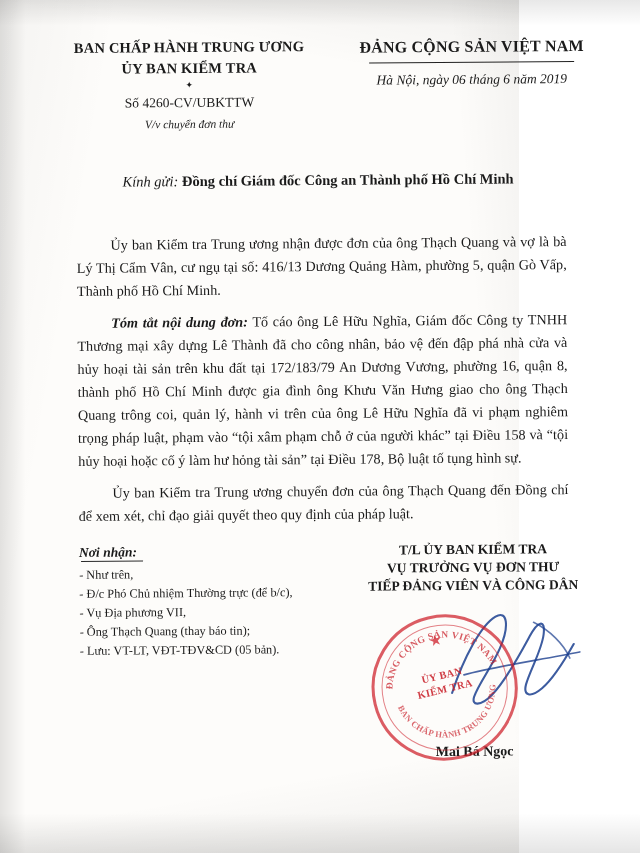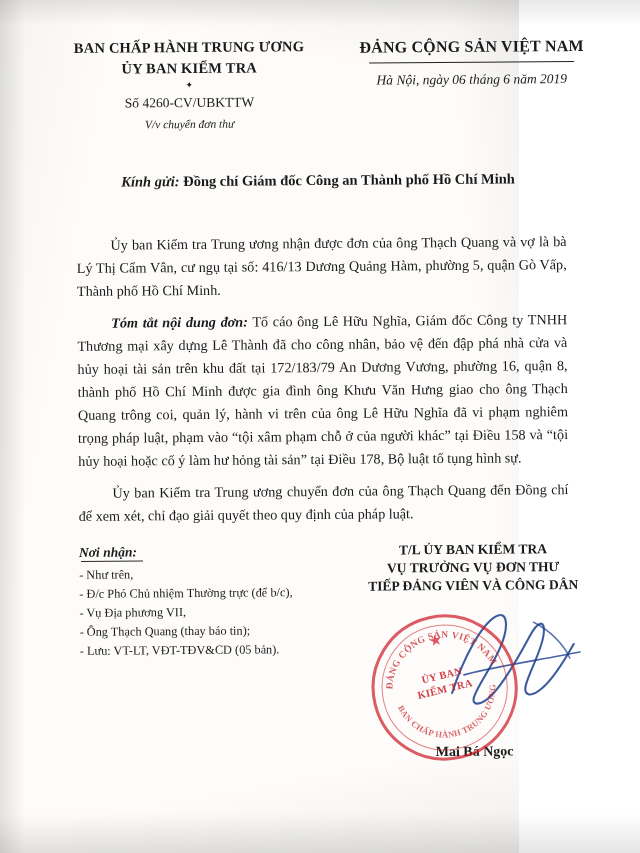--- a/index.html
+++ b/index.html
@@ -98,21 +98,21 @@
   .recipient {
     position: absolute;
     top: 172px;
     left: 0;
     width: 640px;
     text-align: center;
     font-size: 14.5px;
   }
   .recipient .kg {
     font-style: italic;
-    font-weight: bold;
+    font-weight: normal;
   }
   .recipient .who {
     font-weight: bold;
   }
   
   .body {
     position: absolute;
     top: 232px;
     left: 78px;
     width: 490px;

